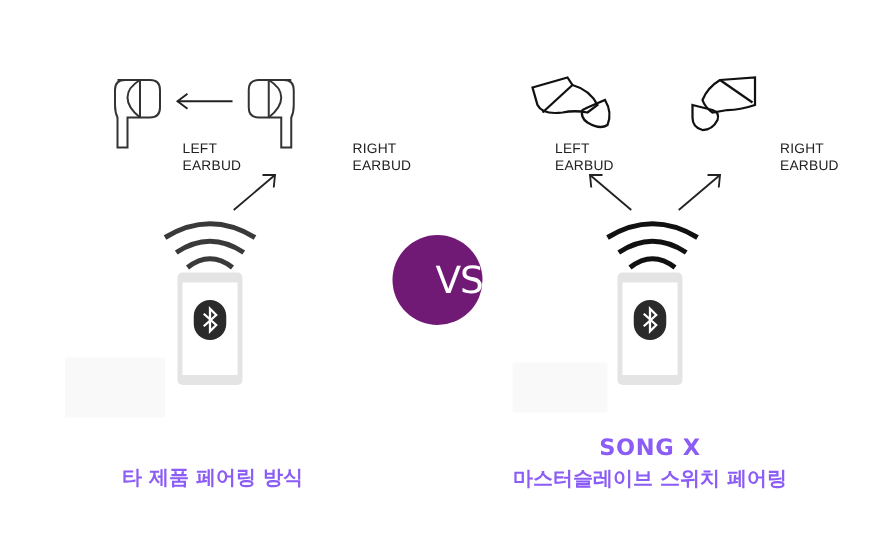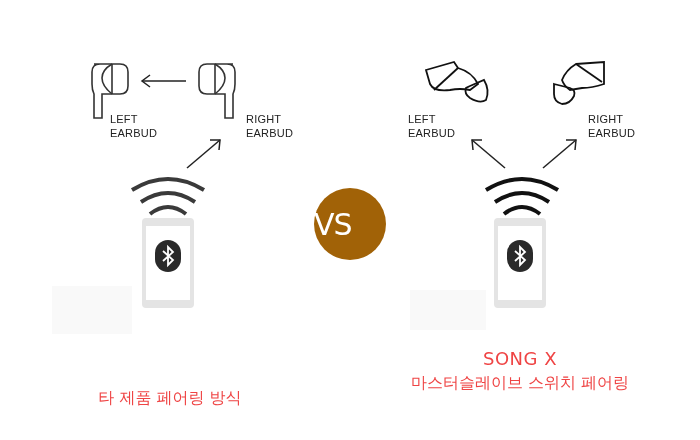--- a/index.html
+++ b/index.html
@@ -1,23 +1,23 @@
 <!DOCTYPE html>
 <html><head>
 <meta charset="utf-8">
 <style>
   html, body { margin: 0; padding: 0; background: #ffffff; }
   body { width: 700px; height: 440px; position: relative; overflow: hidden;
          font-family: "Liberation Sans", "DejaVu Sans", sans-serif; color: #333; }
   .abs { position: absolute; }
-  .lbl { font-size: 11px; line-height: 14px; color: #222; letter-spacing: 0.2px; }
+  .lbl { font-size: 11px; line-height: 14px; color: #222; letter-spacing: 0.2px; margin-left: 36px; }
   .vs { left: 314px; top: 188px; width: 72px; height: 72px; border-radius: 50%;
-        background: #a16207; display: flex; align-items: center; justify-content: flex-start; }
+        background: #701a75; display: flex; align-items: center; justify-content: flex-end; }
   .vs span { color: #fff; font-size: 30px; font-family: "DejaVu Sans", sans-serif; letter-spacing: -1px; }
-  .caption { font-family: "DejaVu Sans", sans-serif; font-size: 16px; color: #ef4444; text-align: center; }
+  .caption { font-family: "DejaVu Sans", sans-serif; font-size: 16px; color: #8b5cf6; text-align: center; font-weight: bold; }
   .phone { width: 52px; height: 90px; background: #e4e4e4; border-radius: 4px; }
   .screen { position: absolute; left: 4px; top: 8px; width: 44px; height: 74px; background: #fff; }
   .bt { position: absolute; left: 13px; top: 22px; width: 26px; height: 32px; border-radius: 13px; background: #2a2a2a; }
   .shadow { background: #f9f9f9; }
 </style>
 </head>
 <body>
 
 <div>
 
@@ -58,21 +58,21 @@
   </svg>
   <div class="abs shadow" style="left:52px;top:286px;width:80px;height:48px"></div>
   <div class="abs phone" style="left:142px;top:218px">
     <div class="screen"></div>
     <div class="bt">
       <svg width="26" height="32" viewBox="0 0 26 32">
         <polyline points="8,11 18,20 13,25 13,7 18,12 8,21" fill="none" stroke="#fff" stroke-width="1.8"></polyline>
       </svg>
     </div>
   </div>
-  <div class="abs caption" style="left:60px;top:388px;width:220px">타 제품 페어링 방식</div>
+  <div class="abs caption" style="left:60px;top:372px;width:220px">타 제품 페어링 방식</div>
 </div>
 
 <div class="abs vs">
   <span>VS</span>
 </div>
 
 <div>
   <svg class="abs" style="left:420px;top:58px" width="72" height="48" viewBox="0 0 72 48">
     <path d="M6 12 L34 4 L38 10 Q52 14 58 26 L50 32 Q40 30 30 32 Q14 34 10 26 Z" fill="none" stroke="#111" stroke-width="1.8"></path>
     <line x1="38" y1="10" x2="14" y2="32" stroke="#111" stroke-width="1.8"></line>

